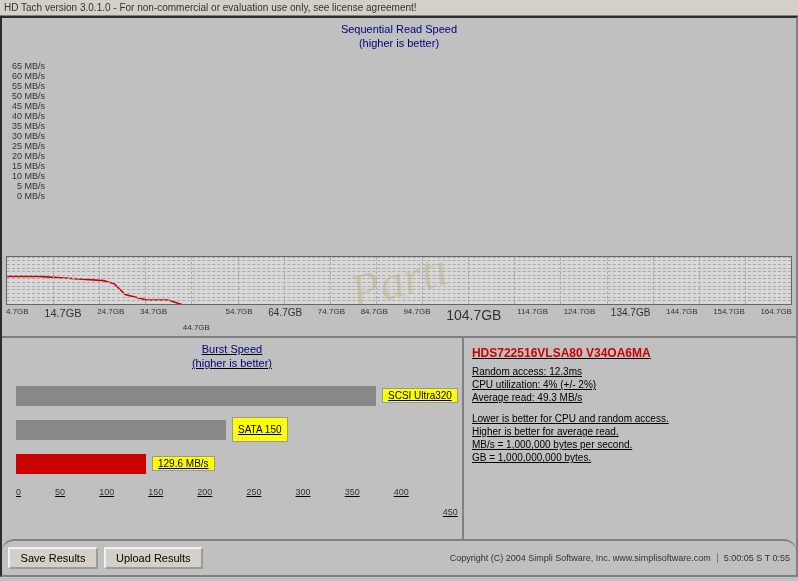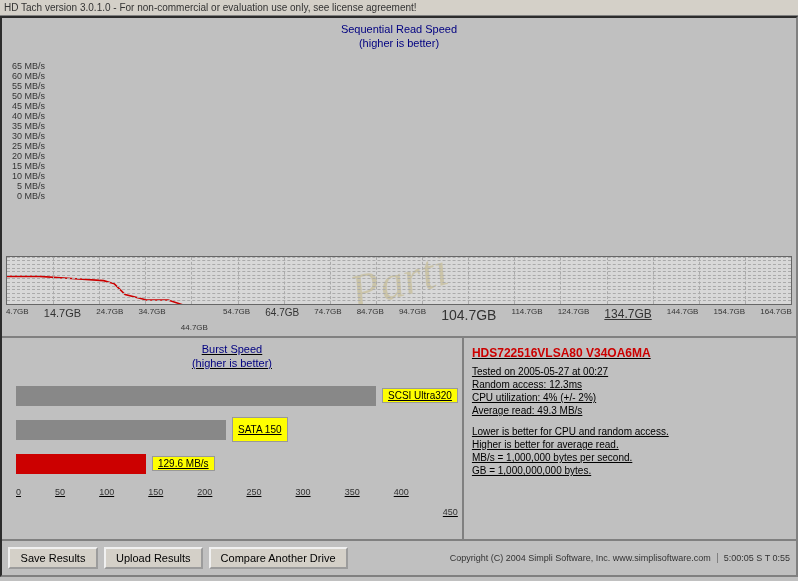--- a/index.html
+++ b/index.html
@@ -144,20 +144,21 @@
     .info-separator { height: 8px; }
     
     .footer {
       display: flex;
       align-items: center;
       background: #c0c0c0;
       border-top: 2px solid #808080;
       padding: 4px 6px;
       height: 36px;
       gap: 6px;
+      border-radius: 12px;
     }
     .footer-btn {
       background: #d4d0c8;
       border: 2px outset #f0f0f0;
       padding: 3px 10px;
       font-size: 11px;
       cursor: pointer;
       min-width: 90px;
       text-align: center;
     }
@@ -264,21 +265,21 @@
             <div style="font-size: 8px;">34.7GB</div>
             <div style="font-size: 8px; margin-top: 16px;">44.7GB</div>
             <div style="font-size: 8px;">54.7GB</div>
             <div style="font-size: 10px;">64.7GB</div>
             <div style="font-size: 8px;">74.7GB</div>
             <div style="font-size: 8px;">84.7GB</div>
             <div style="font-size: 8px;">94.7GB</div>
             <div style="font-size: 14px;">104.7GB</div>
             <div style="font-size: 8px;">114.7GB</div>
             <div style="font-size: 8px;">124.7GB</div>
-            <div style="font-size: 12px; text-decoration: underline;">134.7GB</div>
+            <div style="font-size: 10px;">134.7GB</div>
             <div style="font-size: 8px;">144.7GB</div>
             <div style="font-size: 8px;">154.7GB</div>
             <div style="font-size: 8px;">164.7GB</div>
           </div>
       </div>
     </div>
   </div>
 
   <div class="bottom-section">
 
@@ -312,34 +313,32 @@
             <div style="font-size: 9px;">300</div>
             <div style="font-size: 9px;">350</div>
             <div style="font-size: 9px;">400</div>
             <div style="font-size: 9px; margin-top: 20px;">450</div>
           </div>
       </div>
     </div>
 
     <div class="info-panel">
       <div class="drive-name">HDS722516VLSA80 V34OA6MA</div>
-      <div class="info-line">Tested on 2005-05-27 at 00:27</div>
       <div class="info-line">Random access: 12.3ms</div>
       <div class="info-line">CPU utilization: 4% (+/- 2%)</div>
       <div class="info-line">Average read: 49.3 MB/s</div>
       <div class="info-separator"></div>
       <div class="info-line">Lower is better for CPU and random access.</div>
       <div class="info-line">Higher is better for average read.</div>
       <div class="info-line">MB/s = 1,000,000 bytes per second.</div>
       <div class="info-line">GB = 1,000,000,000 bytes.</div>
     </div>
 
   </div>
 
   <div class="footer">
     <button class="footer-btn">Save Results</button>
     <button class="footer-btn">Upload Results</button>
-    <button class="footer-btn">Compare Another Drive</button>
     <div class="footer-copyright">Copyright (C) 2004 Simpli Software, Inc. www.simplisoftware.com</div>
     <div class="footer-time">5:00:05  S  T  0:55</div>
   </div>
 
 </div>
 
 </body></html>

